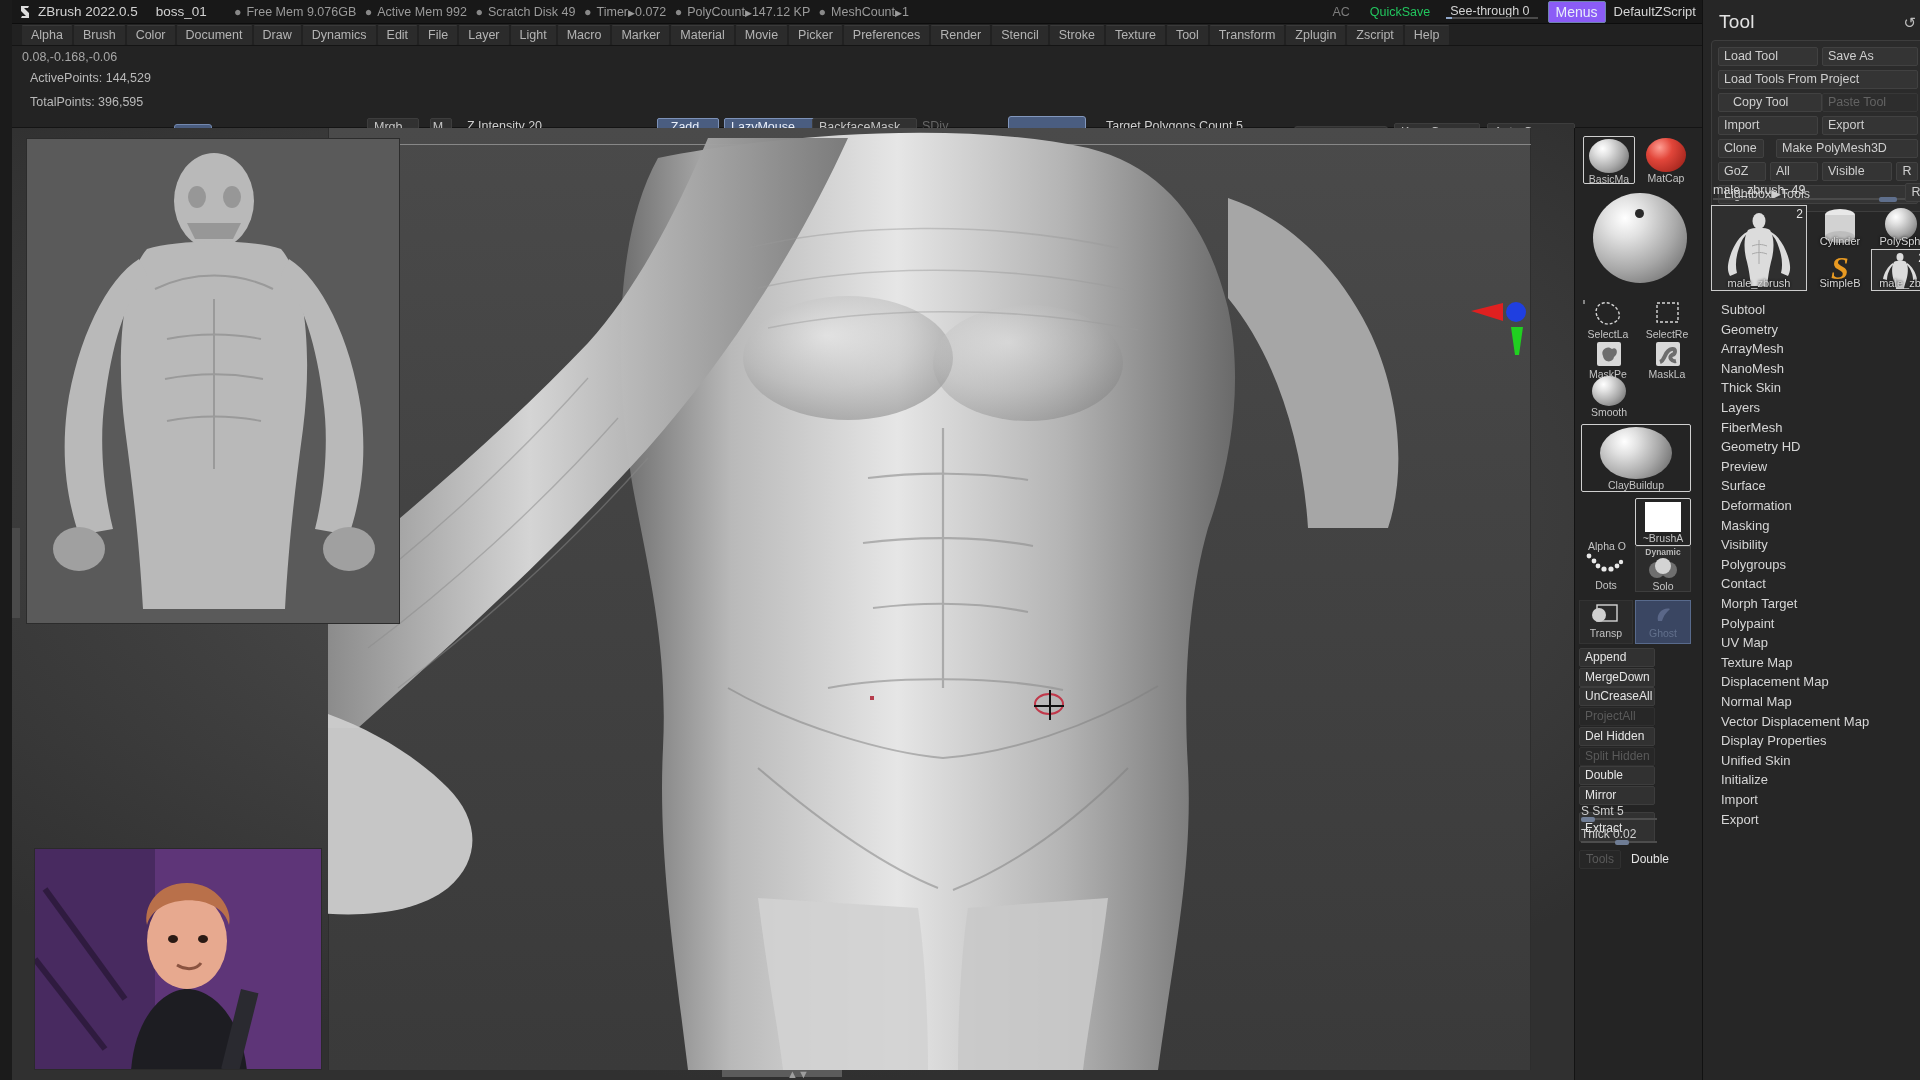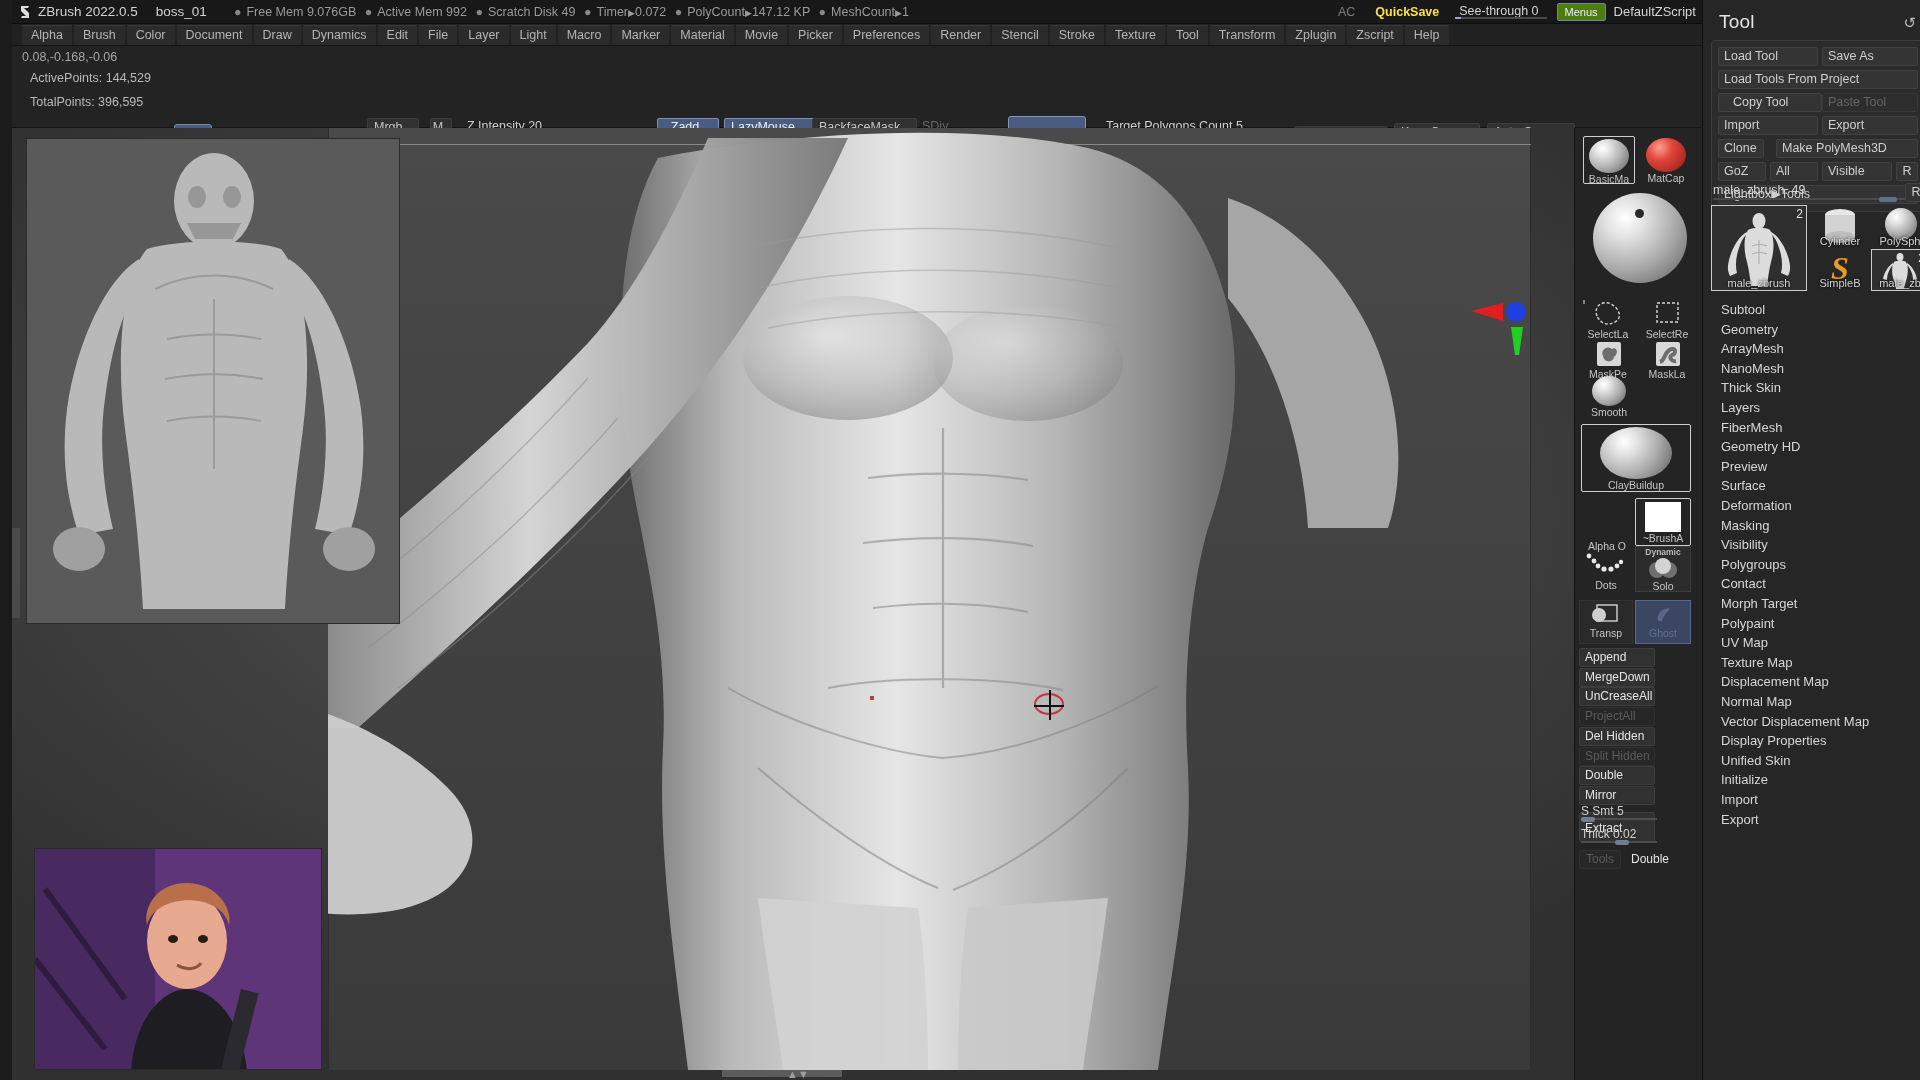--- a/index.html
+++ b/index.html
@@ -21,31 +21,31 @@
   }
   .zb-logo { width: 16px; height: 16px; margin: 0 5px 0 5px; position: relative; flex: 0 0 auto;}
   .zb-logo svg { display:block; }
   .title-app { color: #d2d2d2; font-size: 13.5px; white-space: nowrap; }
   .title-doc { color: #d2d2d2; font-size: 13.5px; margin-left: 18px; white-space: nowrap;}
   .stats { margin-left: 22px; color: #9a9a9a; font-size: 12.5px; white-space: nowrap; }
   .stats .dot { color: #888; margin: 0 5px; }
   .stats .arw { font-size: 9px; }
   .tb-right { margin-left: auto; display: flex; align-items: center; height: 24px; }
   .tb-right .lbl { color: #7c7c7c; font-size: 12.5px; padding: 0 10px; }
-  .tb-right .lbl.bright { color: #fde047; font-weight: bold; }
+  .tb-right .lbl.bright { color: #22c55e; }
   .see-through {
     position: relative; padding: 1px 12px 2px 10px; color: #d4d4d4; font-size: 12.5px;
     margin-right: 6px;
   }
   .see-through .track {
     position:absolute; left: 6px; right: 4px; bottom: 1px; height: 2px; background: #4a4a4a;
   }
   .see-through .fill { position:absolute; left:0; top:0; width: 6px; height:2px; background:#8fa6c9; }
   .menus-btn {
-    background: #4d7c0f; color: #e8eefa; font-size: 11px;
+    background: #8b5cf6; color: #e8eefa; font-size: 14px;
     padding: 2px 7px; border: 1px solid #6f84ad; border-radius: 2px; margin-right: 8px;
   }
   .zscript-name { color: #d4d4d4; font-size: 13px; margin-right: 14px; }
   .bargrp { display:flex; align-items:center; gap:3px; margin-right: 12px; color:#c3c3c3;}
   .bars { letter-spacing: -1px; font-size: 12px; font-family:"DejaVu Sans Mono", monospace; }
   .tri { font-size: 8px; }
   .wn-btn { color: #d0d0d0; font-size: 13px; padding: 0 9px; }
 
   
   .menubar {

